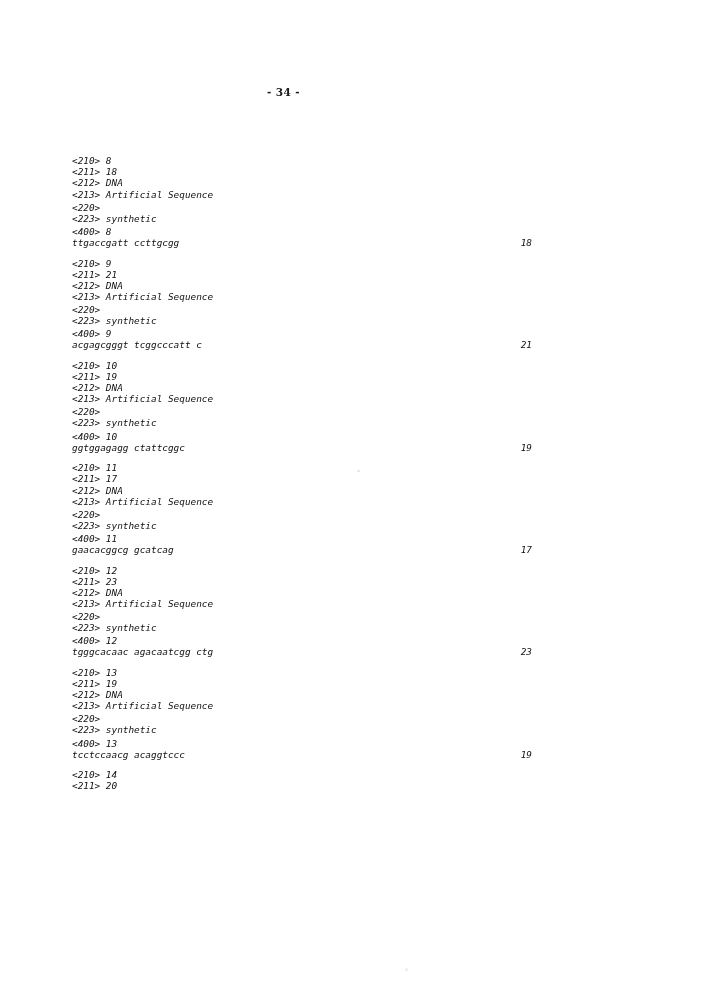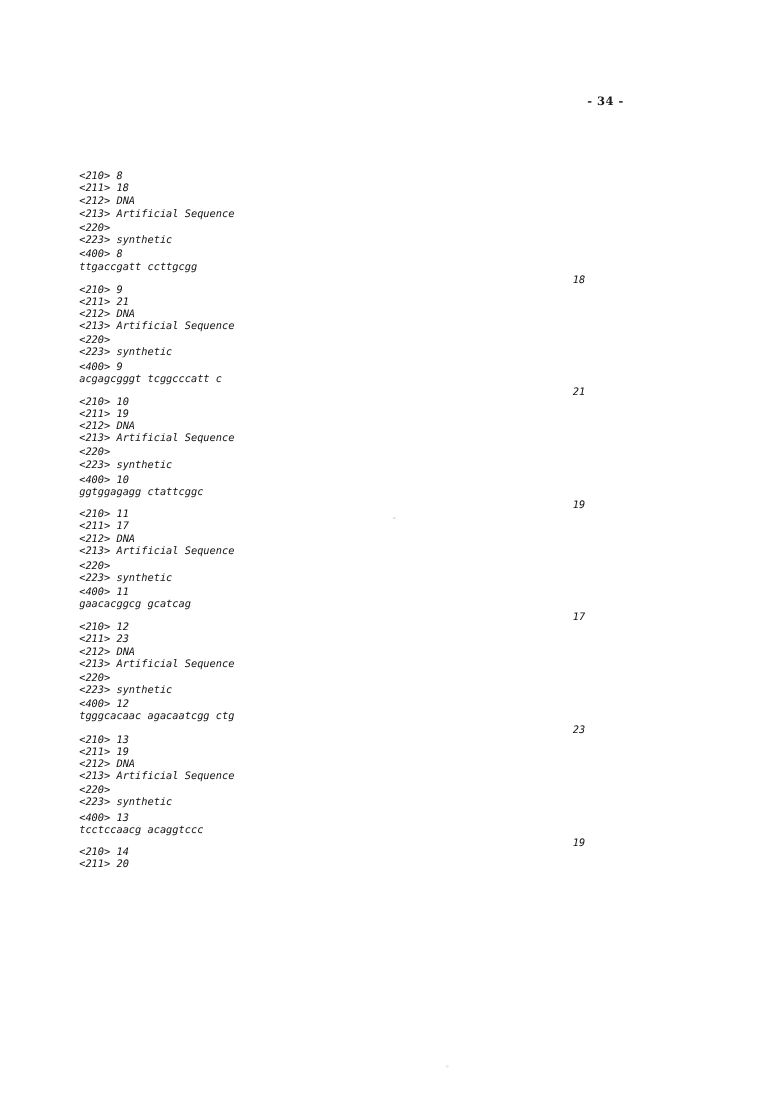--- a/index.html
+++ b/index.html
@@ -21,21 +21,21 @@
     width: 707px;
     height: 1000px;
     background: #ffffff;
   }
   
   .folio {
     position: absolute;
     top: 86px;
     left: 0;
     width: 567px;
-    text-align: right;
+    text-align: center;
     font-family: "DejaVu Serif", "Liberation Serif", serif;
     font-size: 10.5px;
     font-weight: bold;
     letter-spacing: 0.4px;
     color: #1a1a1a;
   }
   
   .listing {
     position: absolute;
     top: 122px;
@@ -64,21 +64,21 @@
   
   .seq-line {
     position: relative;
     display: block;
     white-space: pre;
     height: 11.1px;
   }
   .seq-line .count {
     position: absolute;
     left: 388px;
-    top: 12px;
+    top: 0;
     width: 72px;
     text-align: right;
     white-space: pre;
   }
   
   .speck {
     position: absolute;
     background: #c9c9c9;
     border-radius: 50%;
     opacity: 0.55;

